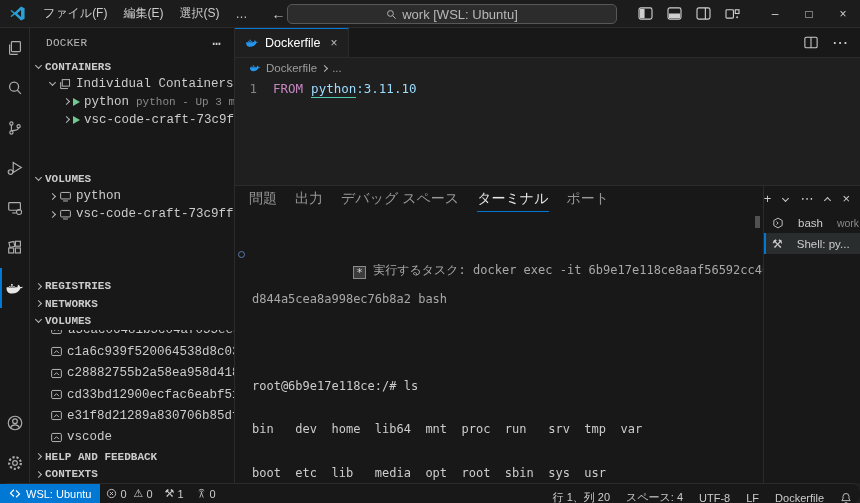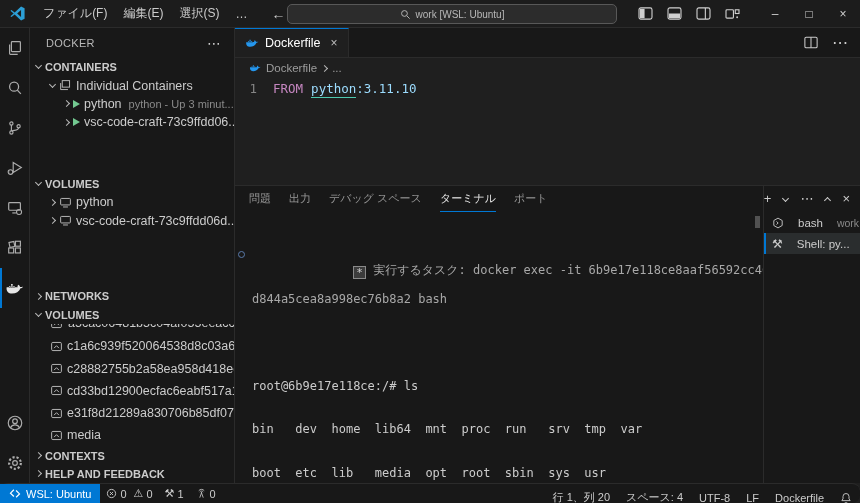--- a/index.html
+++ b/index.html
@@ -8,41 +8,41 @@
   .win { width:860px; height:503px; display:flex; flex-direction:column; }
 
   
   .titlebar { height:28px; background:#1c1c1c; border-bottom:1px solid #2b2b2b;
     display:flex; align-items:center; position:relative; flex:0 0 28px; font-size:12px; }
   .vslogo { width:17px; height:17px; margin:0 9px 0 9px; }
   .menu-item { padding:0 8px; color:#cccccc; height:100%; display:flex; align-items:center; cursor:default; }
   .nav-arrows { display:flex; gap:14px; margin-left:16px; color:#cfcfcf; font-size:14px; }
   .cmd-center { position:absolute; left:287px; top:4px; width:330px; height:20px;
     background:#2c2c2c; border:1px solid #585858; border-radius:5px; display:flex;
-    align-items:center; justify-content:center; gap:5px; color:#b8b8b8; font-size:10px; }
+    align-items:center; justify-content:center; gap:5px; color:#b8b8b8; font-size:13px; }
   .tb-right { margin-left:auto; display:flex; align-items:center; height:100%; }
   .layout-icons { display:flex; gap:14px; margin-right:18px; align-items:center; }
   .layout-icons svg { display:block; }
   .win-btn { width:34px; height:28px; display:flex; align-items:center; justify-content:center;
     color:#cfcfcf; font-size:12px; }
 
   
   .main { flex:1; display:flex; min-height:0; }
 
   
   .activitybar { width:30px; background:#181818; border-right:1px solid #2b2b2b;
     display:flex; flex-direction:column; align-items:stretch; }
   .act { height:40px; display:flex; align-items:center; justify-content:center;
     color:#adadad; border-left:2px solid transparent; padding-right:2px; }
   .act.active { color:#e7e7e7; border-left:2px solid #0078d4; }
   .act-bottom { margin-top:auto; }
 
   
   .sidebar { width:205px; background:#181818; border-right:1px solid #2b2b2b;
-    display:flex; flex-direction:column; font-size:12px; overflow:hidden; }
+    display:flex; flex-direction:column; font-size:12px; overflow:hidden;font-family:Liberation Mono, monospace; }
   .sb-header { height:30px; flex:0 0 30px; display:flex; align-items:center;
     justify-content:space-between; padding:0 12px 0 16px; }
   .sb-title { font-size:11px; color:#b8b8b8; letter-spacing:.3px; }
   .sb-more { color:#cccccc; font-size:14px; letter-spacing:1px; }
   .row { height:19px; display:flex; align-items:center; gap:4px; padding-left:6px;
     white-space:nowrap; overflow:hidden; }
   .row.l1 { padding-left:20px; } .row.l2 { padding-left:34px; }
   .sect { font-weight:bold; font-size:11px; color:#cccccc; }
   .row .name { color:#cccccc; font-size:12.5px; }
   .row .desc { color:#8a8a8a; font-size:11px; margin-left:3px; }
@@ -74,21 +74,21 @@
   .ln { width:38px; text-align:right; color:#858585; padding-right:16px; flex:0 0 auto; }
   .tok-kw { color:#c586c0; margin-right:8px; }
   .tok-img { color:#9cdcfe; border-bottom:1px solid #4ec9b0; }
   .tok-tag { color:#9cdcfe; }
 
   
   .panel { height:298px; flex:0 0 298px; background:#181818; border-top:1px solid #2b2b2b;
     display:flex; position:relative; }
   .panel-main { flex:1; display:flex; flex-direction:column; min-width:0; }
   .panel-tabs { height:26px; flex:0 0 26px; display:flex; align-items:center; gap:18px;
-    padding-left:14px; font-size:11px; color:#969696; }
+    padding-left:14px; font-size:14px; color:#969696; }
   .ptab { height:100%; display:flex; align-items:center; border-bottom:1px solid transparent; }
   .ptab.active { color:#e7e7e7; border-bottom:1px solid #0078d4; }
   .panel-actions { position:absolute; top:5px; right:10px; display:flex; gap:12px;
     align-items:center; color:#cccccc; font-size:13px; }
   .pa-chv { width:5px; height:5px; border-right:1.3px solid #cccccc; border-bottom:1.3px solid #cccccc; }
   .pa-chv.d { transform:rotate(45deg); } .pa-chv.u { transform:rotate(-135deg); margin-top:4px; }
 
   .terminal { flex:1; position:relative; padding:7px 4px 0 17px;
     font-family:"DejaVu Sans Mono",monospace; font-size:12px; line-height:14.5px;
     color:#cccccc; white-space:pre; overflow:hidden; }
@@ -286,20 +286,24 @@
           <svg width="13" height="13" viewBox="0 0 16 16">
               <rect x="2" y="3" width="12" height="8" rx="1" fill="none" stroke="currentColor" stroke-width="1.2"></rect>
               <path stroke="currentColor" stroke-width="1.2" d="M5 13.5h6" fill="none"></path>
             </svg>
         </span>
         <span class="name">vsc-code-craft-73c9ffdd06d...</span>
       </div>
       <div class="spacer-b"></div>
       <div class="row">
         <span class="chv r"></span>
+        <span class="sect">REGISTRIES</span>
+      </div>
+      <div class="row">
+        <span class="chv r"></span>
         <span class="sect">NETWORKS</span>
       </div>
       <div class="row">
         <span class="chv d"></span>
         <span class="sect">VOLUMES</span>
       </div>
       <div class="row l1 clip">
         <span class="inner">
           <span class="treeicon">
             <svg width="13" height="13" viewBox="0 0 16 16">
@@ -346,29 +350,29 @@
         </span>
         <span class="name">e31f8d21289a830706b85df07c...</span>
       </div>
       <div class="row l1 vol-row">
         <span class="treeicon">
           <svg width="13" height="13" viewBox="0 0 16 16">
               <rect x="2" y="3" width="12" height="10" rx="1.5" fill="none" stroke="currentColor" stroke-width="1.2"></rect>
               <path fill="none" stroke="currentColor" stroke-width="1.2" d="M5 10l3-3 3 3"></path>
             </svg>
         </span>
-        <span class="name">media</span>
+        <span class="name">vscode</span>
+      </div>
+      <div class="row">
+        <span class="chv r"></span>
+        <span class="sect">HELP AND FEEDBACK</span>
       </div>
       <div class="row">
         <span class="chv r"></span>
         <span class="sect">CONTEXTS</span>
-      </div>
-      <div class="row">
-        <span class="chv r"></span>
-        <span class="sect">HELP AND FEEDBACK</span>
       </div>
     </div>
 
     <div class="editor-col">
       <div class="tabbar">
         <div class="tab">
           <svg width="14" height="14" viewBox="0 0 24 24">
               <path fill="#2496ed" d="M22 10.5c-.7-.5-2-.7-3-.4-.2-1-.8-1.9-1.7-2.5l-.6-.4-.4.6c-.5.8-.7 1.9-.5 2.8-1-.3-1.6-.1-2.3-.1H2.1l-.1.6c-.2 1.9.2 3.9 1.5 5.4 1.2 1.3 3 1.9 5.4 1.9 5.1 0 8.9-2.4 10.7-6.7 1.1 0 2.2-.5 2.8-1.4l.3-.5-.7-.3zM5 9h2v2H5V9zm2.7 0h2v2h-2V9zm2.6 0h2v2h-2V9zm-2.6-2.6h2v2h-2v-2z"></path>
             </svg>
           <span>Dockerfile</span>

